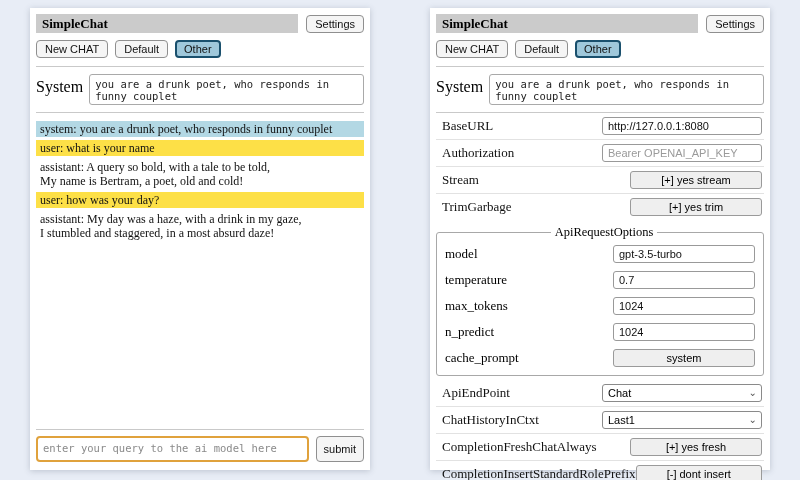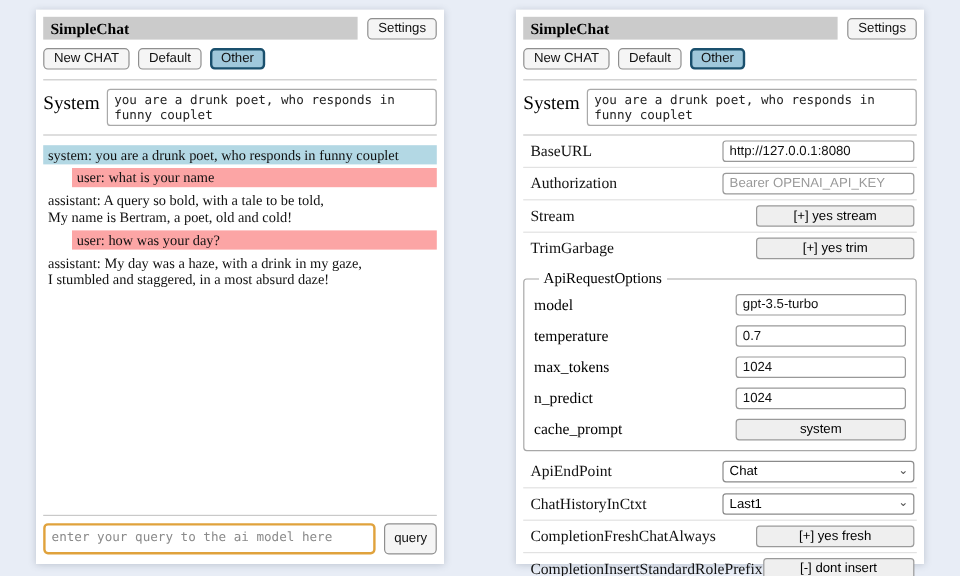--- a/index.html
+++ b/index.html
@@ -71,21 +71,21 @@
   .messages { margin-top: 4px; }
   .msg {
     font-size: 12px;
     line-height: 14px;
     padding: 1px 4px;
     margin-bottom: 3px;
     white-space: pre-line;
     color: #111;
   }
   .msg-system { background: #b3d8e4; }
-  .msg-user { background: #fca5a5; margin-left: 24px; }
+  .msg-user { background: #fde047; }
   .msg-assistant { background: transparent; }
   
   .setrow {
     display: flex;
     justify-content: space-between;
     align-items: center;
     padding: 4px 2px 4px 6px;
     border-bottom: 1px solid #e2e2e2;
   }
   .setrow .lbl { font-size: 13px; color: #111; }
@@ -127,21 +127,21 @@
     align-items: center;
     cursor: pointer;
   }
   .chev { color: #555; font-size: 10px; line-height: 10px; }
   fieldset.aro {
     border: 1px solid #a8a8a8;
     border-radius: 3px;
     margin: 5px 0 4px 0;
     padding: 1px 8px 4px 8px;
   }
-  fieldset.aro legend { font-size: 12.5px; padding: 0 4px; margin-left: 4px; }
+  fieldset.aro legend { font-size: 12.5px; padding: 0 4px; margin-left: 4px; text-align: center; }
   .fsrow {
     display: flex;
     justify-content: space-between;
     align-items: center;
     padding: 4px 0;
     gap: 48px;
   }
   .fsrow .lbl { font-size: 13px; }
   .fsrow .ctrl-input, .fsrow .ctrl-btn { width: 142px; }
   .spacer { flex: 1; }
@@ -189,21 +189,21 @@
       <div class="msg msg-assistant">assistant: A query so bold, with a tale to be told,
 My name is Bertram, a poet, old and cold!</div>
       <div class="msg msg-user">user: how was your day?</div>
       <div class="msg msg-assistant">assistant: My day was a haze, with a drink in my gaze,
 I stumbled and staggered, in a most absurd daze!</div>
     </div>
     <div class="spacer"></div>
     <hr class="divider">
     <div class="footer">
       <textarea class="query query-focus" placeholder="enter your query to the ai model here" style=""></textarea>
-      <button class="btn submit">query</button>
+      <button class="btn submit">submit</button>
     </div>
   </div>
 
   <div class="panel">
     <div class="hdr">
       <div class="titlebar">SimpleChat</div>
       <button class="btn">Settings</button>
     </div>
     <div class="tabs">
       <button class="btn">New CHAT</button>

